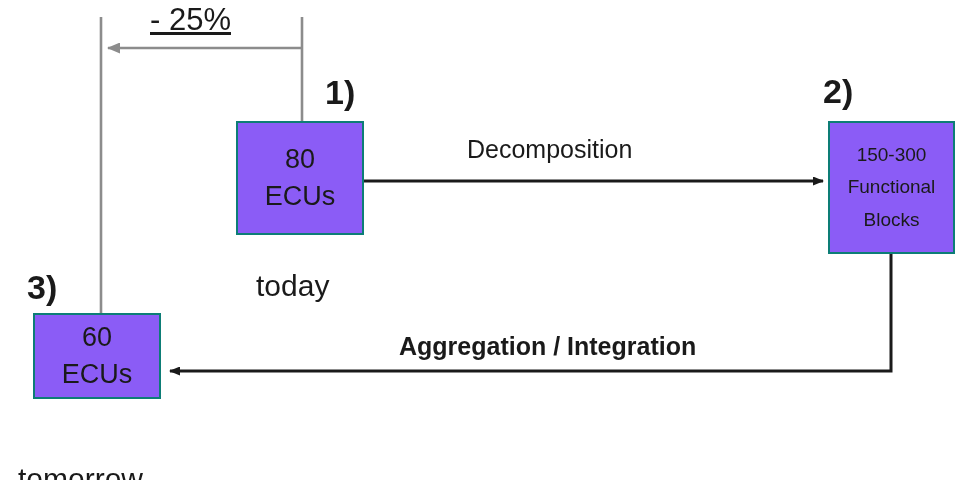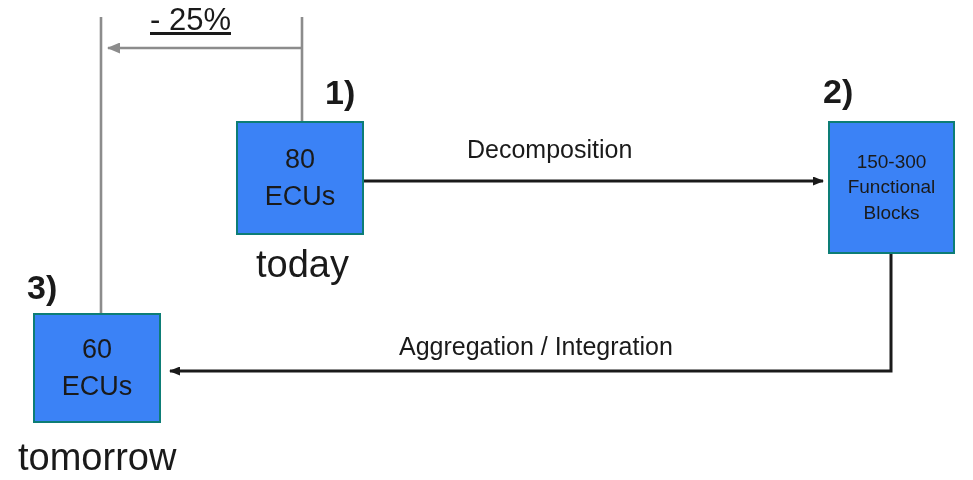--- a/index.html
+++ b/index.html
@@ -25,21 +25,21 @@
     top: 0;
     width: 973px;
     height: 480px;
     pointer-events: none;
   }
 
   
   .node {
     position: absolute;
     box-sizing: border-box;
-    background: #3b82f6;
+    background: #8b5cf6;
     display: flex;
     flex-direction: column;
     align-items: center;
     justify-content: center;
     line-height: 1.28;
     color: #1a1a1a;
   }
   .node .ln { display: block; white-space: nowrap; }
 
   #node-today {
@@ -49,53 +49,53 @@
     font-size: 27px;
   }
   #node-today .ln + .ln { margin-top: 2px; }
 
   #node-fb {
     left: 828px;  top: 121px;
     width: 127px; height: 133px;
     border: 2.5px solid #0d7d76;
     font-size: 19px;
   }
-  #node-fb .ln + .ln { margin-top: 1px; }
+  #node-fb .ln + .ln { margin-top: 8px; }
 
   #node-tomorrow {
     left: 33px;   top: 313px;
-    width: 128px; height: 110px;
+    width: 128px; height: 86px;
     border: 2.5px solid #0d7d76;
     font-size: 27px;
   }
   #node-tomorrow .ln + .ln { margin-top: 2px; }
 
   
   .txt {
     position: absolute;
     white-space: nowrap;
     color: #1a1a1a;
   }
   .step {
     font-size: 34px;
     font-weight: bold;
   }
-  .caption { font-size: 38px; }
+  .caption { font-size: 30px; margin-top: 26px; }
   .edge-label { font-size: 25px; }
   .pct-label { font-size: 31px; text-decoration: underline; }
 
   #step1 { left: 325px; top: 73px; }
   #step2 { left: 823px; top: 72px; }
   #step3 { left: 27px;  top: 268px; }
 
   #cap-today    { left: 256px; top: 243px; }
   #cap-tomorrow { left: 18px;  top: 436px; }
 
   #lbl-decomposition { left: 467px; top: 135px; }
-  #lbl-aggregation   { left: 399px; top: 332px; }
+  #lbl-aggregation   { left: 399px; top: 332px; font-weight: bold; }
 
   #lbl-pct { left: 150px; top: 2px; }
 </style>
 </head>
 <body>
 
 <div id="canvas">
 
   <svg id="wires" viewBox="0 0 973 480">
     <defs>

